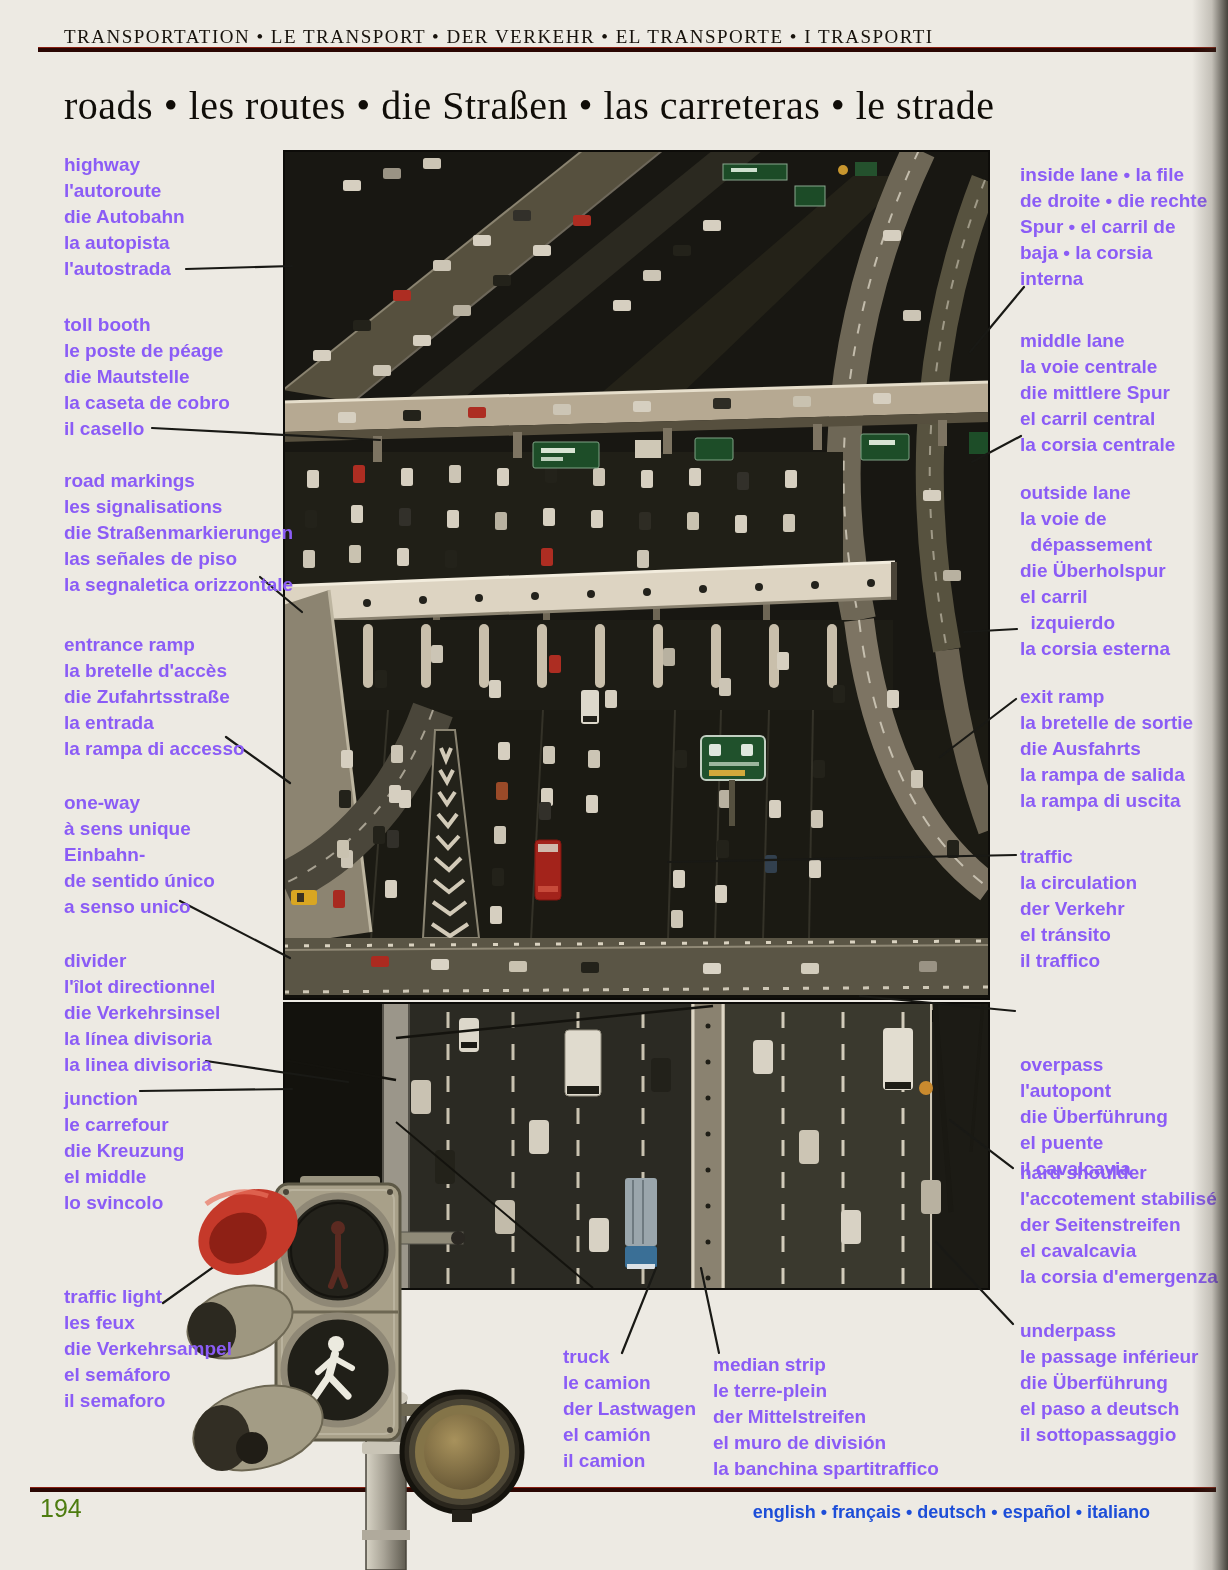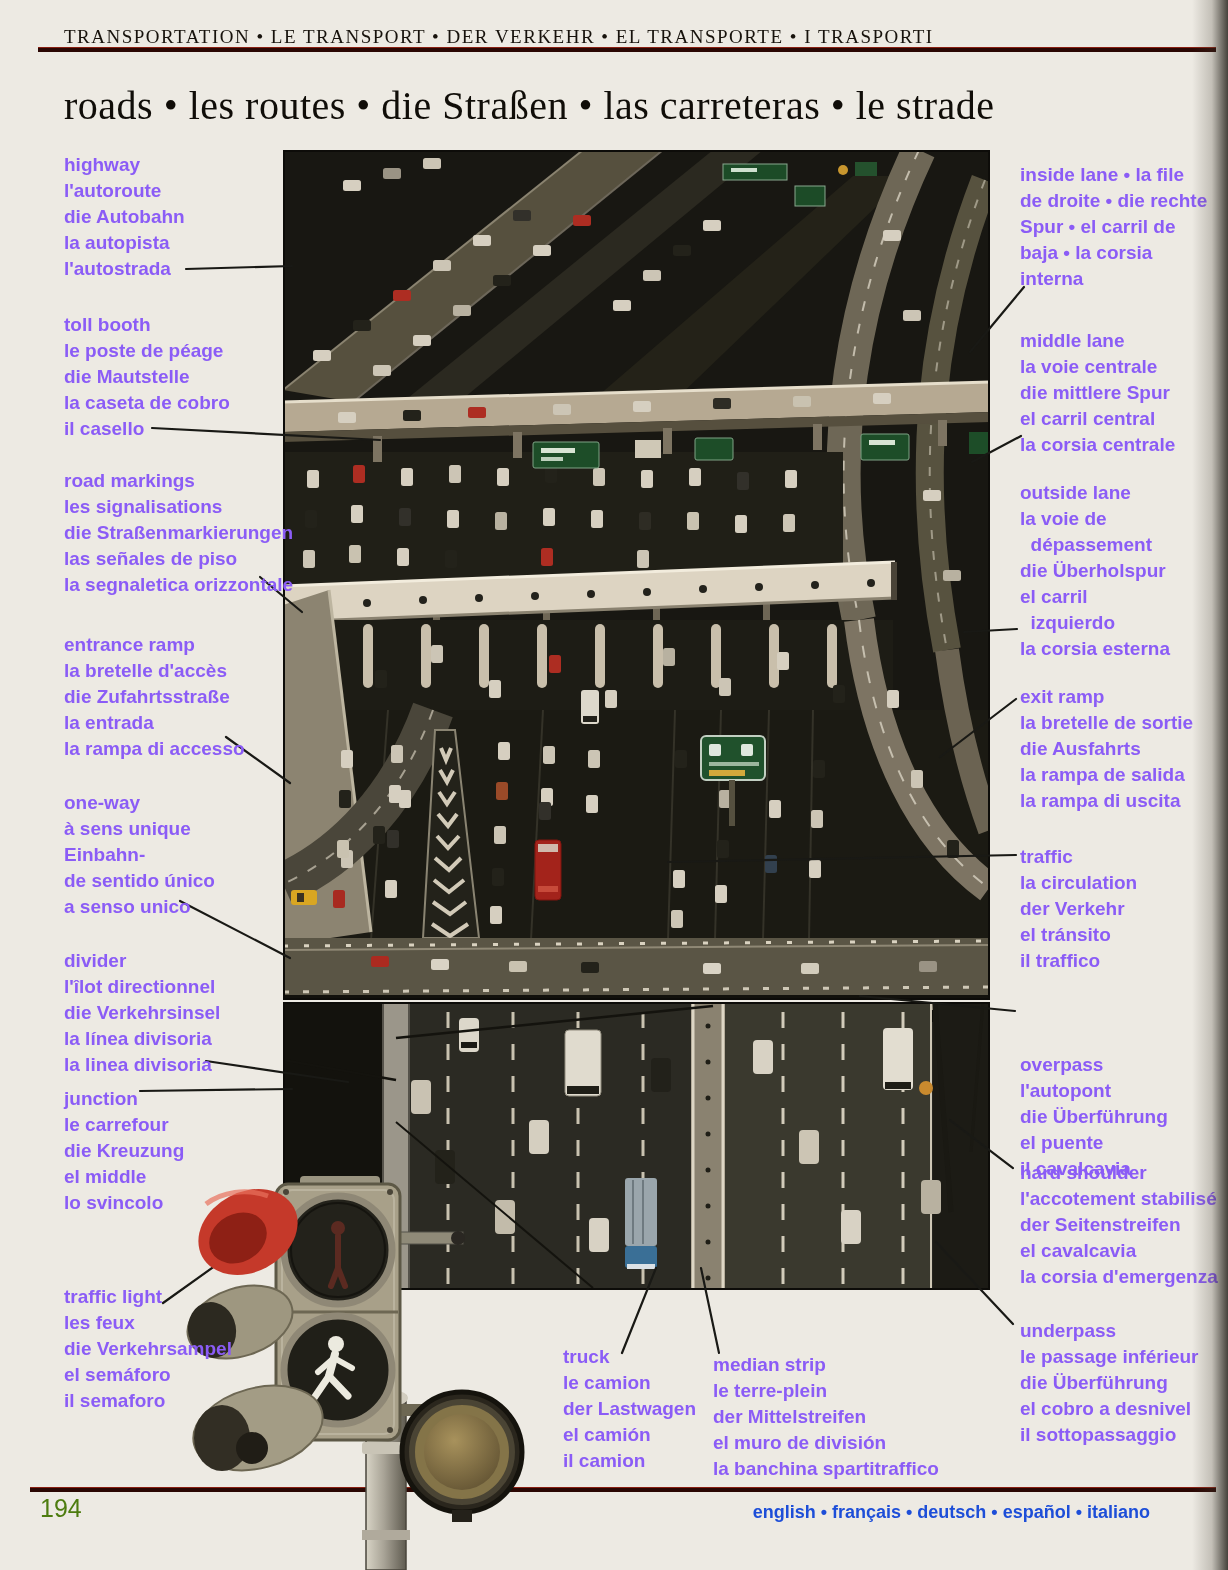--- a/index.html
+++ b/index.html
@@ -523,21 +523,21 @@
 <div class="lbl" style="left:64px;top:1086px"><div><div class="lbl-line">junction</div><div class="lbl-line">le carrefour</div><div class="lbl-line">die Kreuzung</div><div class="lbl-line">el middle</div><div class="lbl-line">lo svincolo</div></div></div>
 <div class="lbl" style="left:64px;top:1284px"><div><div class="lbl-line">traffic light</div><div class="lbl-line">les feux</div><div class="lbl-line">die Verkehrsampel</div><div class="lbl-line">el semáforo</div><div class="lbl-line">il semaforo</div></div></div>
 
 <div class="lbl" style="left:1020px;top:162px"><div><div class="lbl-line">inside lane • la file</div><div class="lbl-line">de droite • die rechte</div><div class="lbl-line">Spur • el carril de</div><div class="lbl-line">baja • la corsia</div><div class="lbl-line">interna</div></div></div>
 <div class="lbl" style="left:1020px;top:328px"><div><div class="lbl-line">middle lane</div><div class="lbl-line">la voie centrale</div><div class="lbl-line">die mittlere Spur</div><div class="lbl-line">el carril central</div><div class="lbl-line">la corsia centrale</div></div></div>
 <div class="lbl" style="left:1020px;top:480px"><div><div class="lbl-line">outside lane</div><div class="lbl-line">la voie de</div><div class="lbl-line">  dépassement</div><div class="lbl-line">die Überholspur</div><div class="lbl-line">el carril</div><div class="lbl-line">  izquierdo</div><div class="lbl-line">la corsia esterna</div></div></div>
 <div class="lbl" style="left:1020px;top:684px"><div><div class="lbl-line">exit ramp</div><div class="lbl-line">la bretelle de sortie</div><div class="lbl-line">die Ausfahrts</div><div class="lbl-line">la rampa de salida</div><div class="lbl-line">la rampa di uscita</div></div></div>
 <div class="lbl" style="left:1020px;top:844px"><div><div class="lbl-line">traffic</div><div class="lbl-line">la circulation</div><div class="lbl-line">der Verkehr</div><div class="lbl-line">el tránsito</div><div class="lbl-line">il traffico</div></div></div>
 <div class="lbl" style="left:1020px;top:1052px"><div><div class="lbl-line">overpass</div><div class="lbl-line">l'autopont</div><div class="lbl-line">die Überführung</div><div class="lbl-line">el puente</div><div class="lbl-line">il cavalcavia</div></div></div>
 <div class="lbl" style="left:1020px;top:1160px"><div><div class="lbl-line">hard shoulder</div><div class="lbl-line">l'accotement stabilisé</div><div class="lbl-line">der Seitenstreifen</div><div class="lbl-line">el cavalcavia</div><div class="lbl-line">la corsia d'emergenza</div></div></div>
-<div class="lbl" style="left:1020px;top:1318px"><div><div class="lbl-line">underpass</div><div class="lbl-line">le passage inférieur</div><div class="lbl-line">die Überführung</div><div class="lbl-line">el cobro a desnivel</div><div class="lbl-line">il sottopassaggio</div></div></div>
+<div class="lbl" style="left:1020px;top:1318px"><div><div class="lbl-line">underpass</div><div class="lbl-line">le passage inférieur</div><div class="lbl-line">die Überführung</div><div class="lbl-line">el paso a deutsch</div><div class="lbl-line">il sottopassaggio</div></div></div>
 
 <div class="lbl" style="left:563px;top:1344px"><div><div class="lbl-line">truck</div><div class="lbl-line">le camion</div><div class="lbl-line">der Lastwagen</div><div class="lbl-line">el camión</div><div class="lbl-line">il camion</div></div></div>
 <div class="lbl" style="left:713px;top:1352px"><div><div class="lbl-line">median strip</div><div class="lbl-line">le terre-plein</div><div class="lbl-line">der Mittelstreifen</div><div class="lbl-line">el muro de división</div><div class="lbl-line">la banchina spartitraffico</div></div></div>
 
 <div class="footer-num">194</div>
 <div class="footer-langs">english • français • deutsch • español • italiano</div>
 
 <div class="edge-shade"></div>
 
 </body></html>

